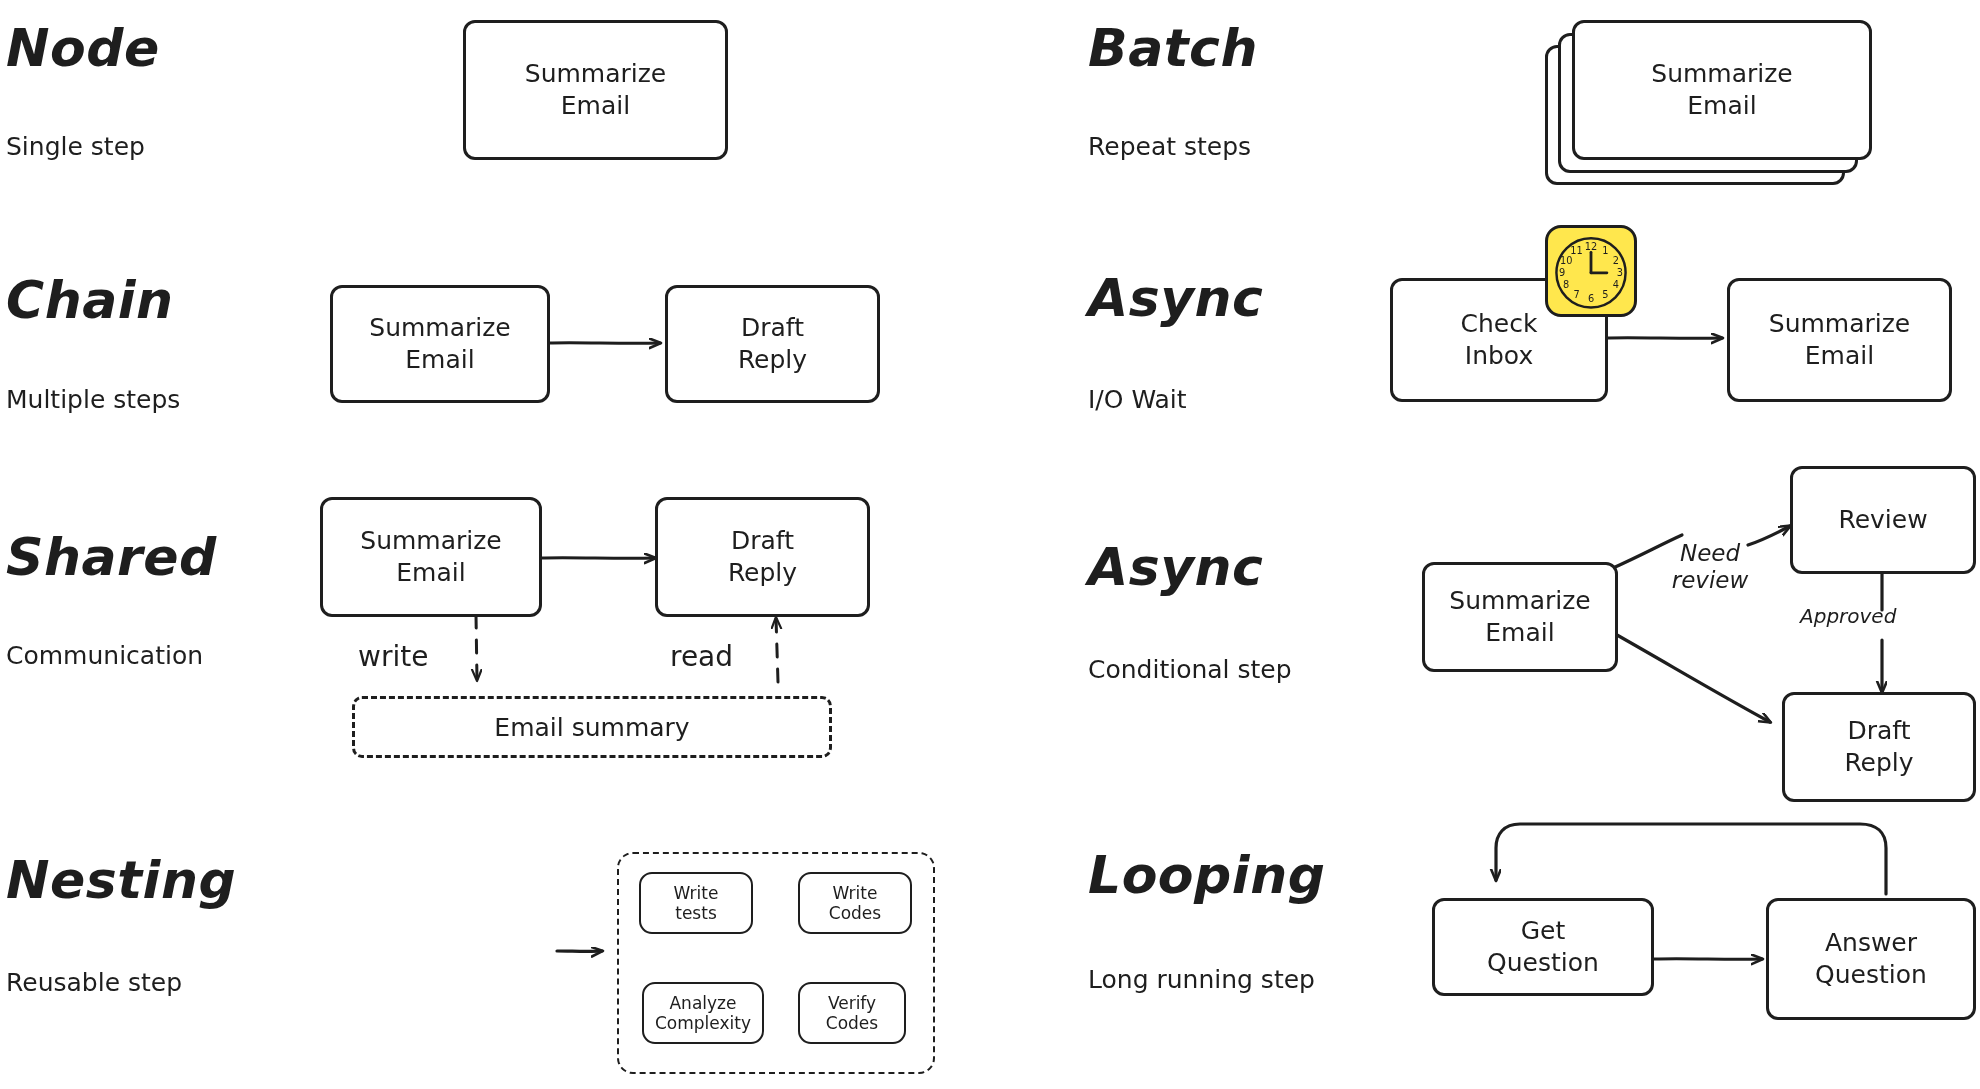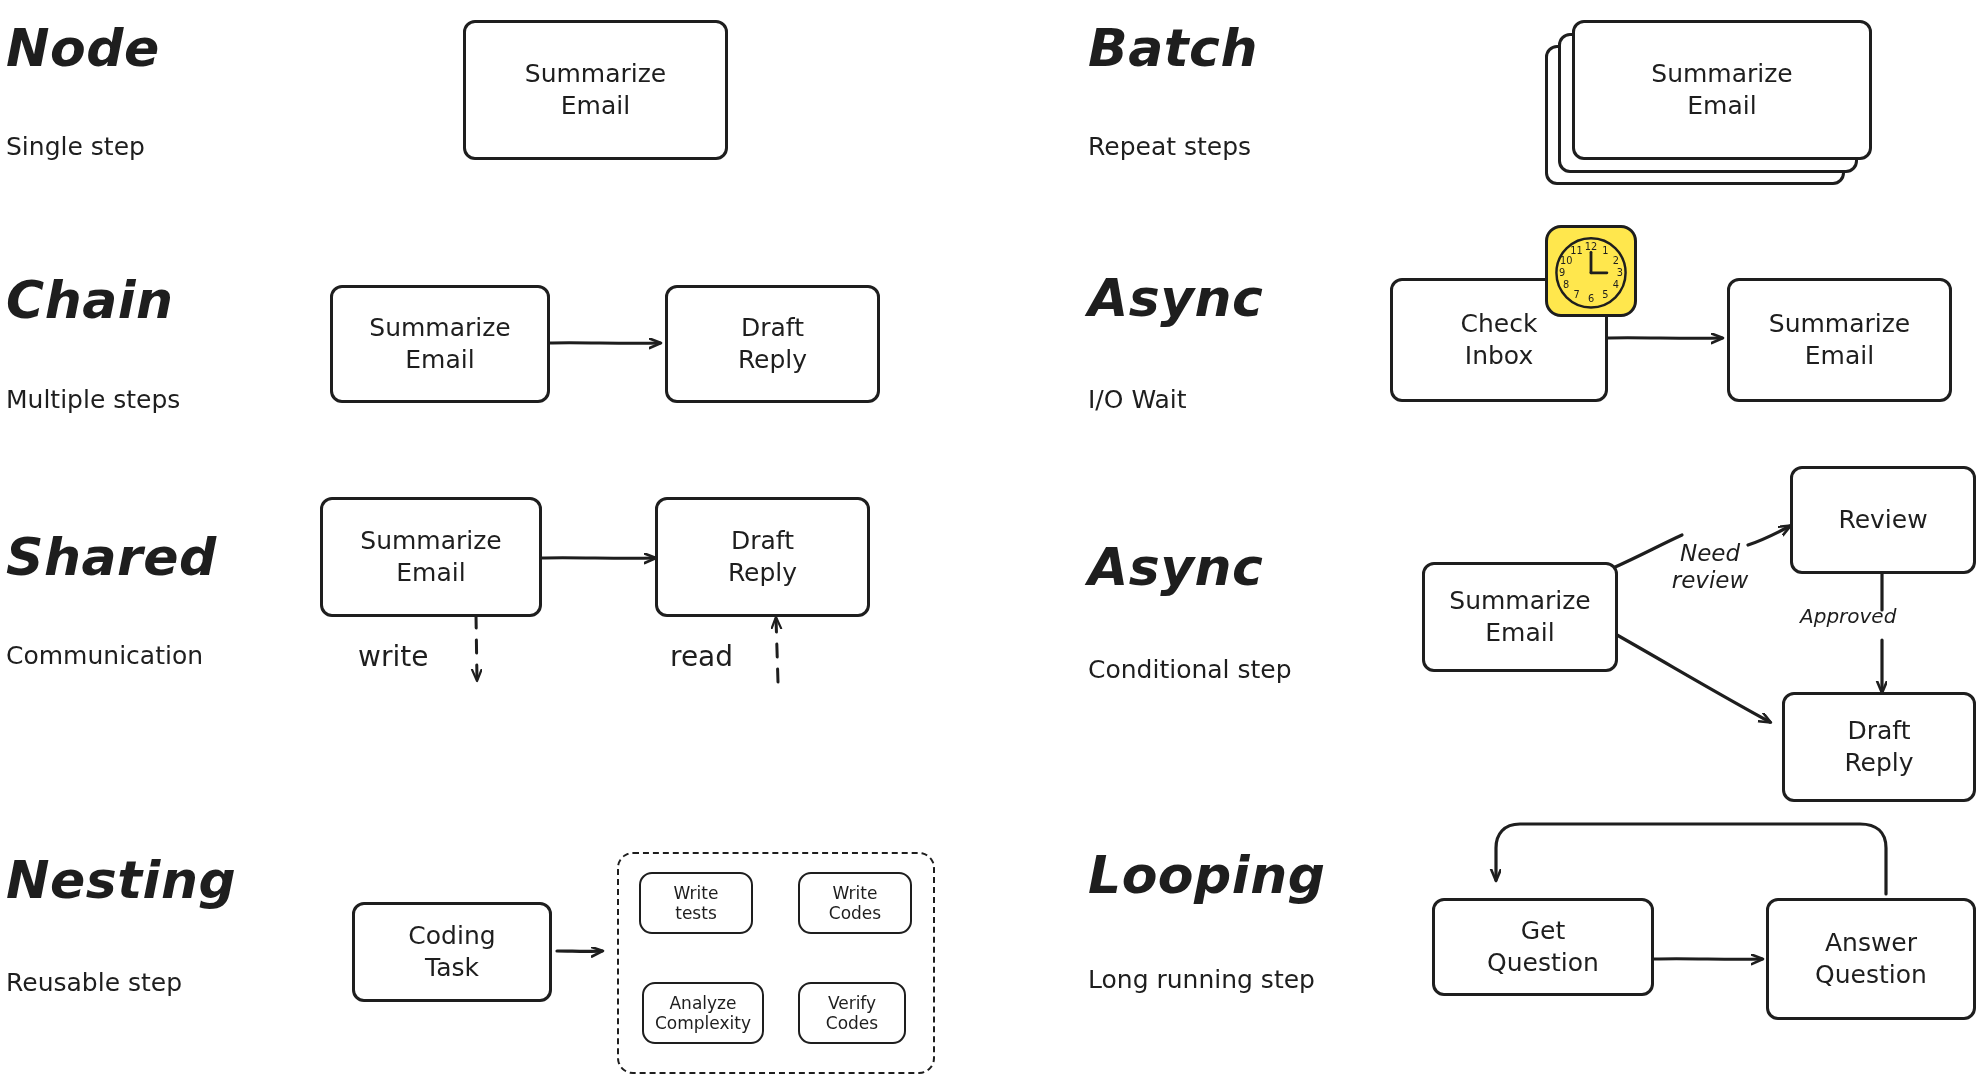--- a/index.html
+++ b/index.html
@@ -231,42 +231,41 @@
   <div class="pattern-sub" style="left:6px;top:641px;">Communication</div>
 
   <div class="nodebox" style="left:320px;top:497px;width:222px;height:120px;">Summarize
 Email</div>
   <div class="nodebox" style="left:655px;top:497px;width:215px;height:120px;">Draft
 Reply</div>
 
   <div class="ioword" style="left:358px;top:640px;">write</div>
   <div class="ioword" style="left:670px;top:640px;">read</div>
 
+  <div class="dashbox" style="left:352px;top:696px;width:480px;height:62px;">Email summary</div>
 
   <div class="pattern-title" style="left:1088px;top:537px;">Async</div>
   <div class="pattern-sub" style="left:1088px;top:655px;">Conditional step</div>
 
   <div class="nodebox" style="left:1422px;top:562px;width:196px;height:110px;">Summarize
 Email</div>
 
   <div class="edgelabel two" style="left:1660px;top:540px;width:100px;">Need
 review</div>
 
   <div class="nodebox" style="left:1790px;top:466px;width:186px;height:108px;">Review</div>
 
   <div class="edgelabel small" style="left:1800px;top:604px;">Approved</div>
 
   <div class="nodebox" style="left:1782px;top:692px;width:194px;height:110px;">Draft
 Reply</div>
 
   <div class="pattern-title" style="left:6px;top:850px;">Nesting</div>
   <div class="pattern-sub" style="left:6px;top:968px;">Reusable step</div>
 
-  <div class="nodebox" style="left:352px;top:902px;width:200px;height:100px;">Coding
-Task</div>
 
   <div class="dashgroup" style="left:617px;top:852px;width:318px;height:222px;"></div>
 
   <div class="nodebox small" style="left:639px;top:872px;width:114px;height:62px;">Write
 tests</div>
   <div class="nodebox small" style="left:798px;top:872px;width:114px;height:62px;">Write
 Codes</div>
   <div class="nodebox small" style="left:798px;top:982px;width:108px;height:62px;">Verify
 Codes</div>
   <div class="nodebox small" style="left:634px;top:982px;width:122px;height:62px;margin-left:8px;">Analyze

